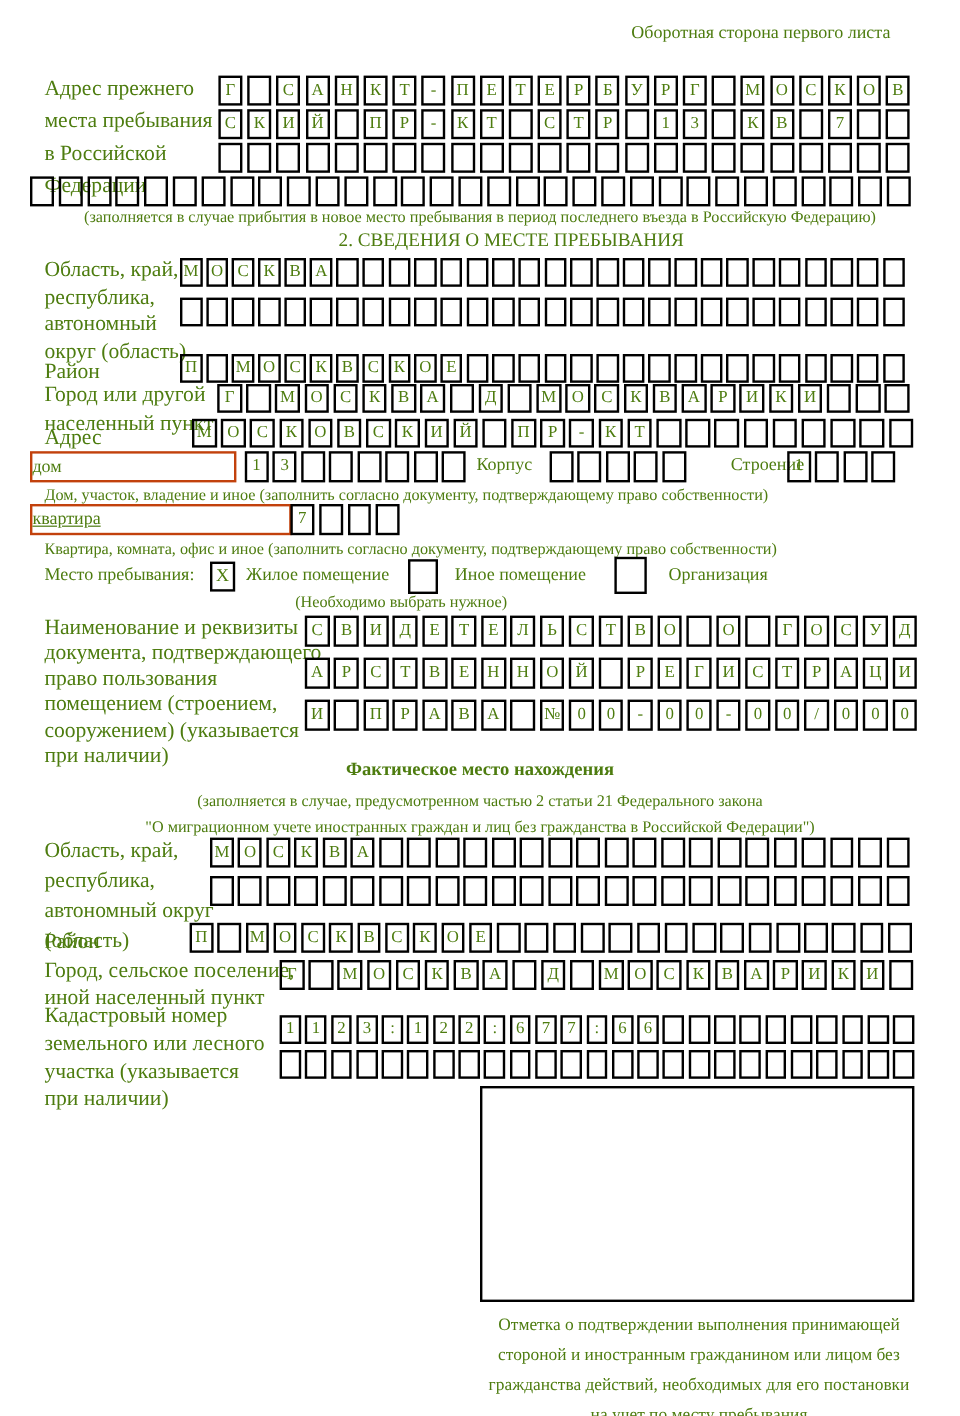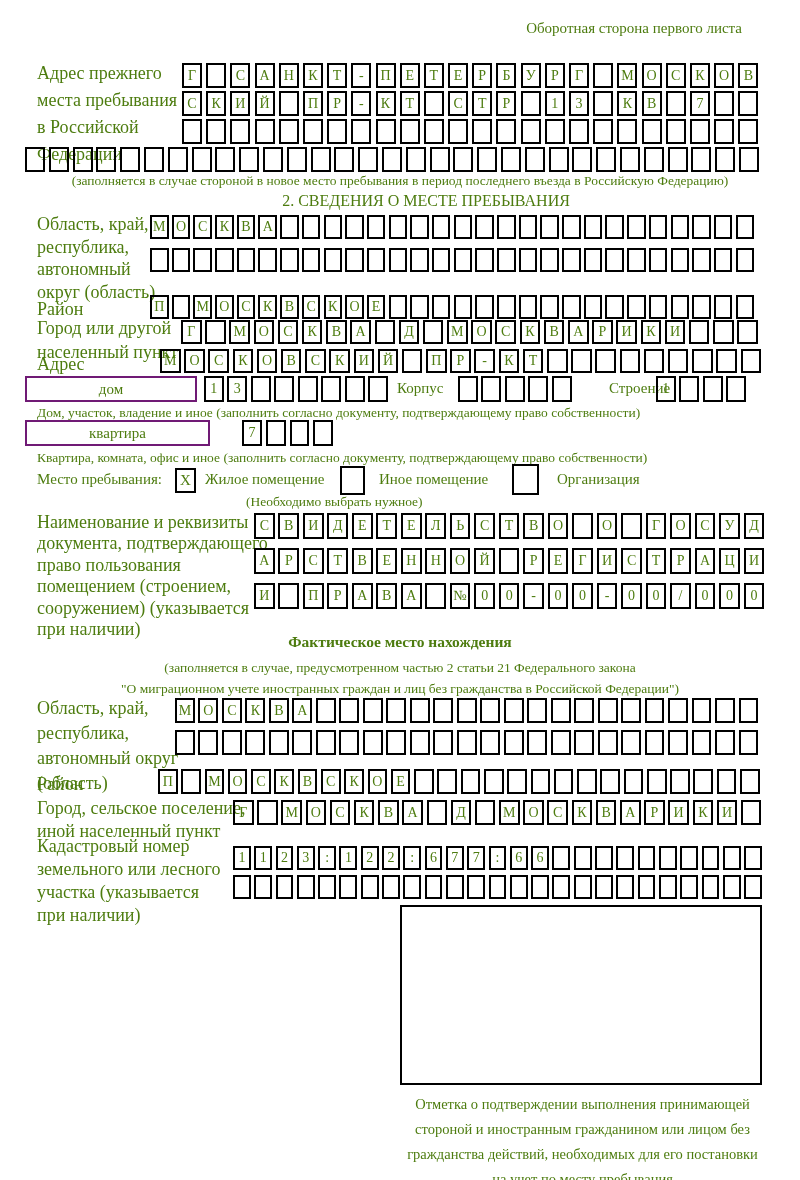--- a/index.html
+++ b/index.html
@@ -14,22 +14,22 @@
   .h{font-weight:normal;font-size:16px;padding-left:26px;}
   .cellrow{position:absolute;display:flex;}
   .cell{
     box-sizing:border-box;flex:none;
     width:var(--bw,20px);height:var(--bh,24px);
     border:2px solid #000;margin-right:var(--gap,4px);
     display:flex;align-items:center;justify-content:center;
     font-size:14px;
   }
   .bigfield{
-    box-sizing:border-box;border:2px solid #701a75;
-    display:flex;align-items:center;justify-content:center;font-size:15px;
+    box-sizing:border-box;border:2px solid #c2410c;
+    display:flex;align-items:center;justify-content:flex-start;font-size:15px;
   }
   .chk{box-sizing:border-box;border:2px solid #000;display:flex;align-items:center;justify-content:center;font-size:15px;}
   .stampbox{box-sizing:border-box;border:2px solid #000;}
   .cap{font-size:14.5px;line-height:25px;text-align:center;white-space:pre-line;}
 </style>
 </head>
 <body>
 
 <div class="page">
 
@@ -143,21 +143,21 @@
       <span class="cell"></span>
       <span class="cell"></span>
       <span class="cell"></span>
       <span class="cell"></span>
       <span class="cell"></span>
       <span class="cell"></span>
       <span class="cell"></span>
       <span class="cell"></span>
       <span class="cell"></span>
     </div>
-  <div class="abs note center" style="top:173px;">(заполняется в случае стороной в новое место пребывания в период последнего въезда в Российскую Федерацию)</div>
+  <div class="abs note center" style="top:173px;">(заполняется в случае прибытия в новое место пребывания в период последнего въезда в Российскую Федерацию)</div>
 
   <div class="abs h center" style="top:192px;">2. СВЕДЕНИЯ О МЕСТЕ ПРЕБЫВАНИЯ</div>
 
   <div class="abs lbl" style="left:37px;top:213px;--lh:22.5px;">Область, край,
 республика,
 автономный
 округ (область)</div>
   <div class="cellrow" style="left:150px;top:215px;--bw:18.5px;--gap:3.2px;">
       <span class="cell">М</span>
       <span class="cell">О</span>
@@ -332,21 +332,21 @@
     </div>
   <div class="abs" style="left:582px;top:380px;font-size:15px;margin-left:27px;">Строение</div>
   <div class="cellrow" style="left:656px;top:376px;--bw:19.6px;--gap:3.9px;--bh:26px;">
       <span class="cell">1</span>
       <span class="cell"></span>
       <span class="cell"></span>
       <span class="cell"></span>
     </div>
   <div class="abs note" style="left:37px;top:405px;">Дом, участок, владение и иное (заполнить согласно документу, подтверждающему право собственности)</div>
 
-  <div class="abs bigfield" style="left:25px;top:420px;width:185px;height:26px;">
+  <div class="abs bigfield" style="left:25px;top:420px;width:218px;height:26px;text-decoration:underline;">
     <span>квартира</span>
   </div>
   <div class="cellrow" style="left:242px;top:420px;--bw:19.8px;--gap:4px;--bh:26px;">
       <span class="cell">7</span>
       <span class="cell"></span>
       <span class="cell"></span>
       <span class="cell"></span>
     </div>
   <div class="abs note" style="left:37px;top:450px;">Квартира, комната, офис и иное (заполнить согласно документу, подтверждающему право собственности)</div>
 

